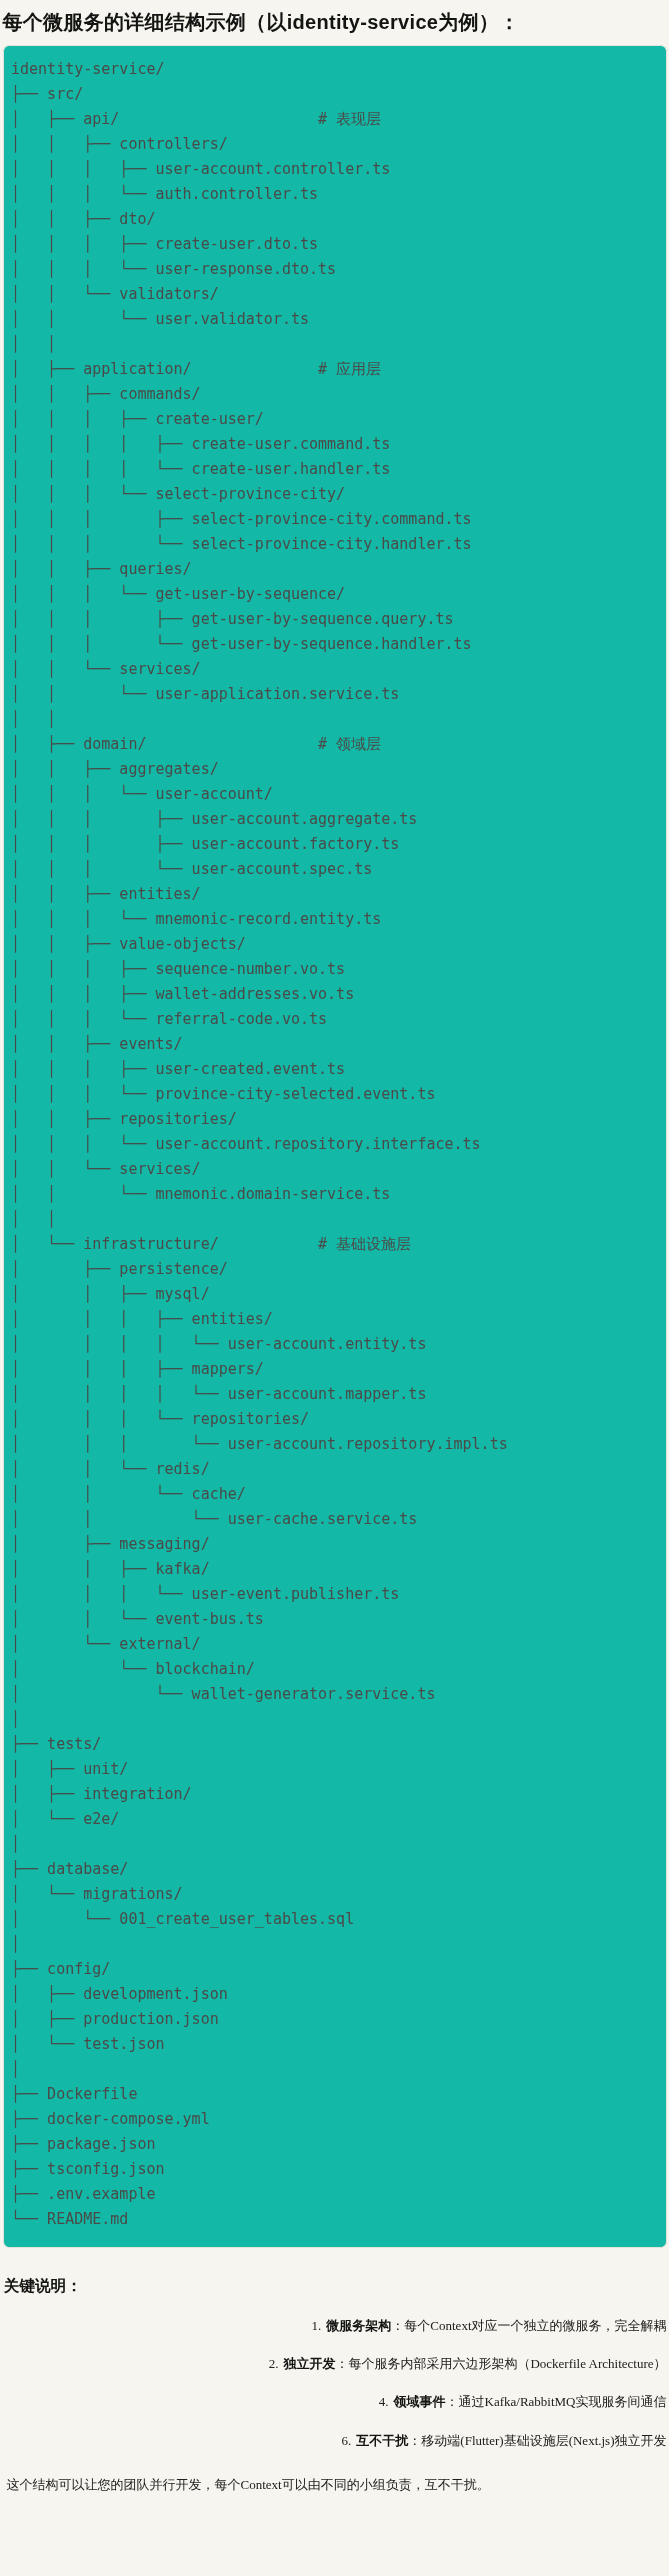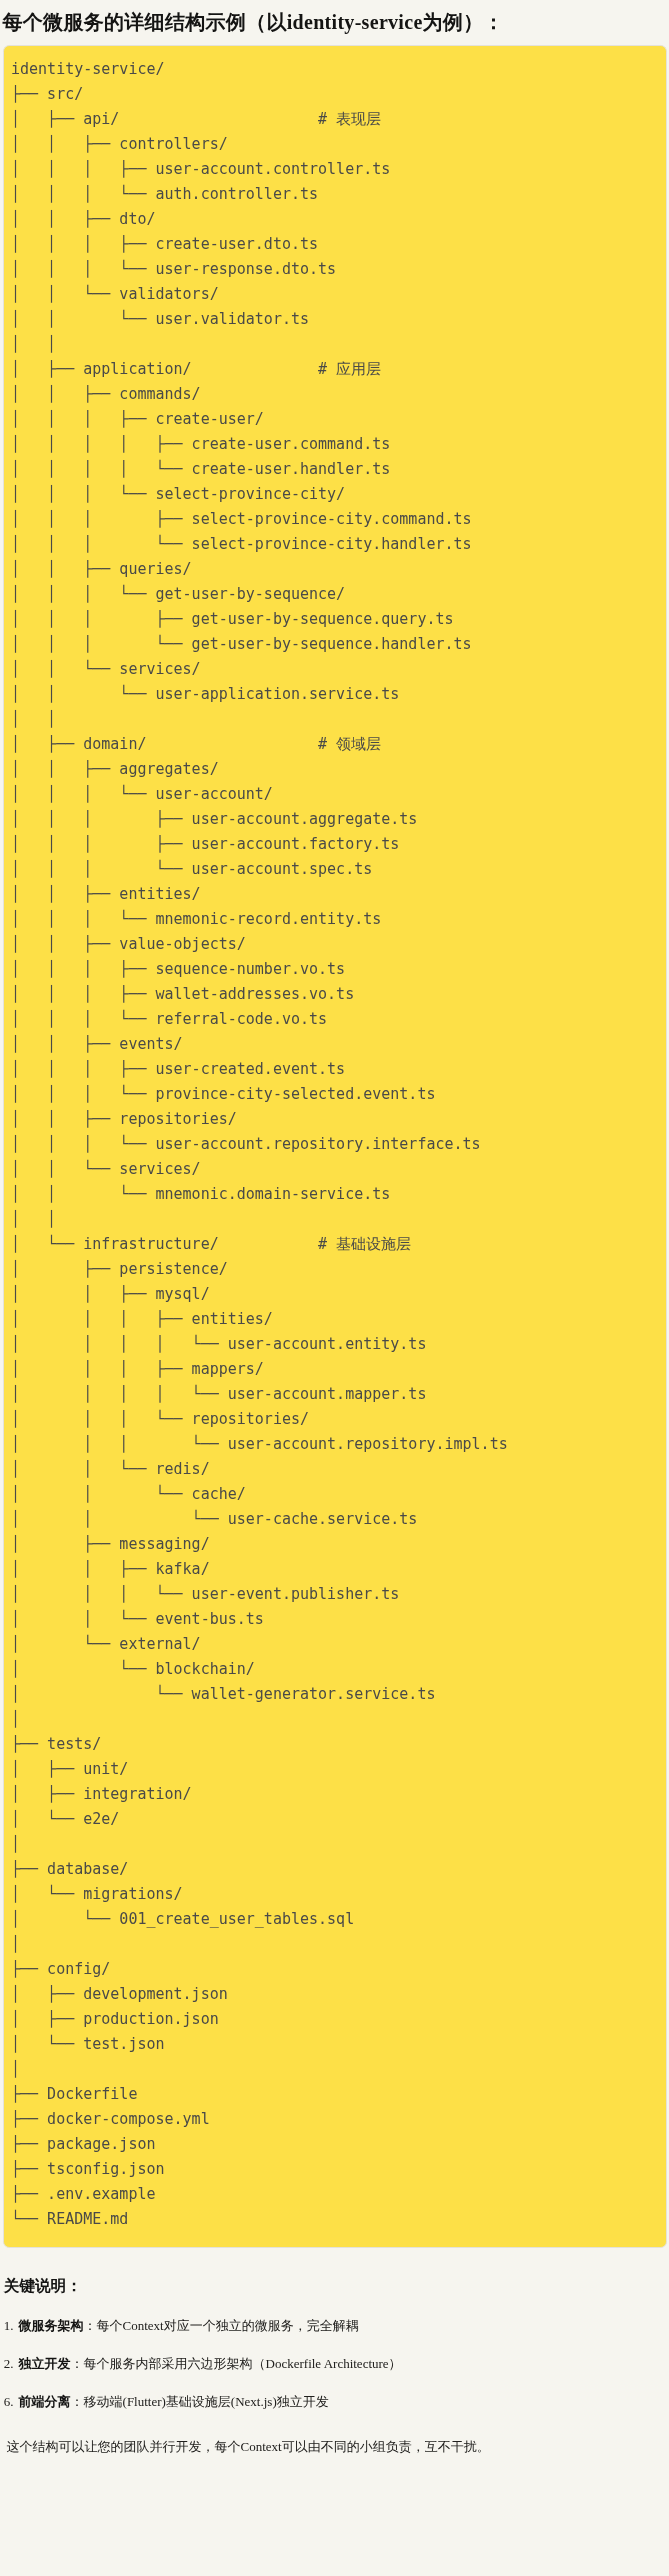--- a/index.html
+++ b/index.html
@@ -8,30 +8,30 @@
     padding: 0;
     background: #f6f5ef;
     width: 669px;
   }
   body {
     min-height: 2576px;
     padding: 6.3px 2.5px 19px 2.5px;
     font-family: "Liberation Sans", sans-serif;
   }
   .page-title {
-    font-family: Liberation Serif, serif;
+    font-family: Liberation Sans, sans-serif;
     font-weight: 700;
     font-size: 20px;
     line-height: 1.25;
     color: #141413;
     margin: 3.8px 0 10px 0;
     letter-spacing: 0.3px;
   }
   .code-block {
-    background: #fde047;
+    background: #14b8a6;
     border: 0.6px solid #e4e2da;
     border-radius: 6.3px;
     padding: 11.3px 8.8px 15px 7.5px;
     overflow: hidden;
   }
   .code-block pre {
     margin: 0;
     font-family: "DejaVu Sans Mono", "Liberation Mono", monospace;
     font-size: 15px;
     line-height: 25px;
@@ -42,20 +42,21 @@
     font-family: Liberation Mono, monospace;
     font-weight: 700;
     font-size: 15.6px;
     color: #141413;
     margin: 27.5px 0 20px 1.3px;
   }
   .notes-list {
     margin: 0;
     padding: 0;
     list-style: none;
+    text-align: right;
   }
   .note-item {
     font-family: "Liberation Serif", serif;
     font-size: 13px;
     line-height: 1.45;
     color: #21201e;
     margin: 0 0 19.4px 1.3px;
   }
   .note-item .num {
     display: inline-block;
@@ -172,18 +173,21 @@
 <h3 class="notes-heading">关键说明：</h3>
 
 <ol class="notes-list">
   <li class="note-item">
     <span class="num">1.</span><span class="label">微服务架构</span><span class="sep">：</span><span class="text">每个Context对应一个独立的微服务，完全解耦</span>
   </li>
   <li class="note-item">
     <span class="num">2.</span><span class="label">独立开发</span><span class="sep">：</span><span class="text">每个服务内部采用六边形架构（Dockerfile Architecture）</span>
   </li>
   <li class="note-item">
-    <span class="num">6.</span><span class="label">前端分离</span><span class="sep">：</span><span class="text">移动端(Flutter)基础设施层(Next.js)独立开发</span>
+    <span class="num">4.</span><span class="label">领域事件</span><span class="sep">：</span><span class="text">通过Kafka/RabbitMQ实现服务间通信</span>
+  </li>
+  <li class="note-item">
+    <span class="num">6.</span><span class="label">互不干扰</span><span class="sep">：</span><span class="text">移动端(Flutter)基础设施层(Next.js)独立开发</span>
   </li>
 </ol>
 
 <p class="footer-note">这个结构可以让您的团队并行开发，每个Context可以由不同的小组负责，互不干扰。</p>
 
 
 </body></html>

